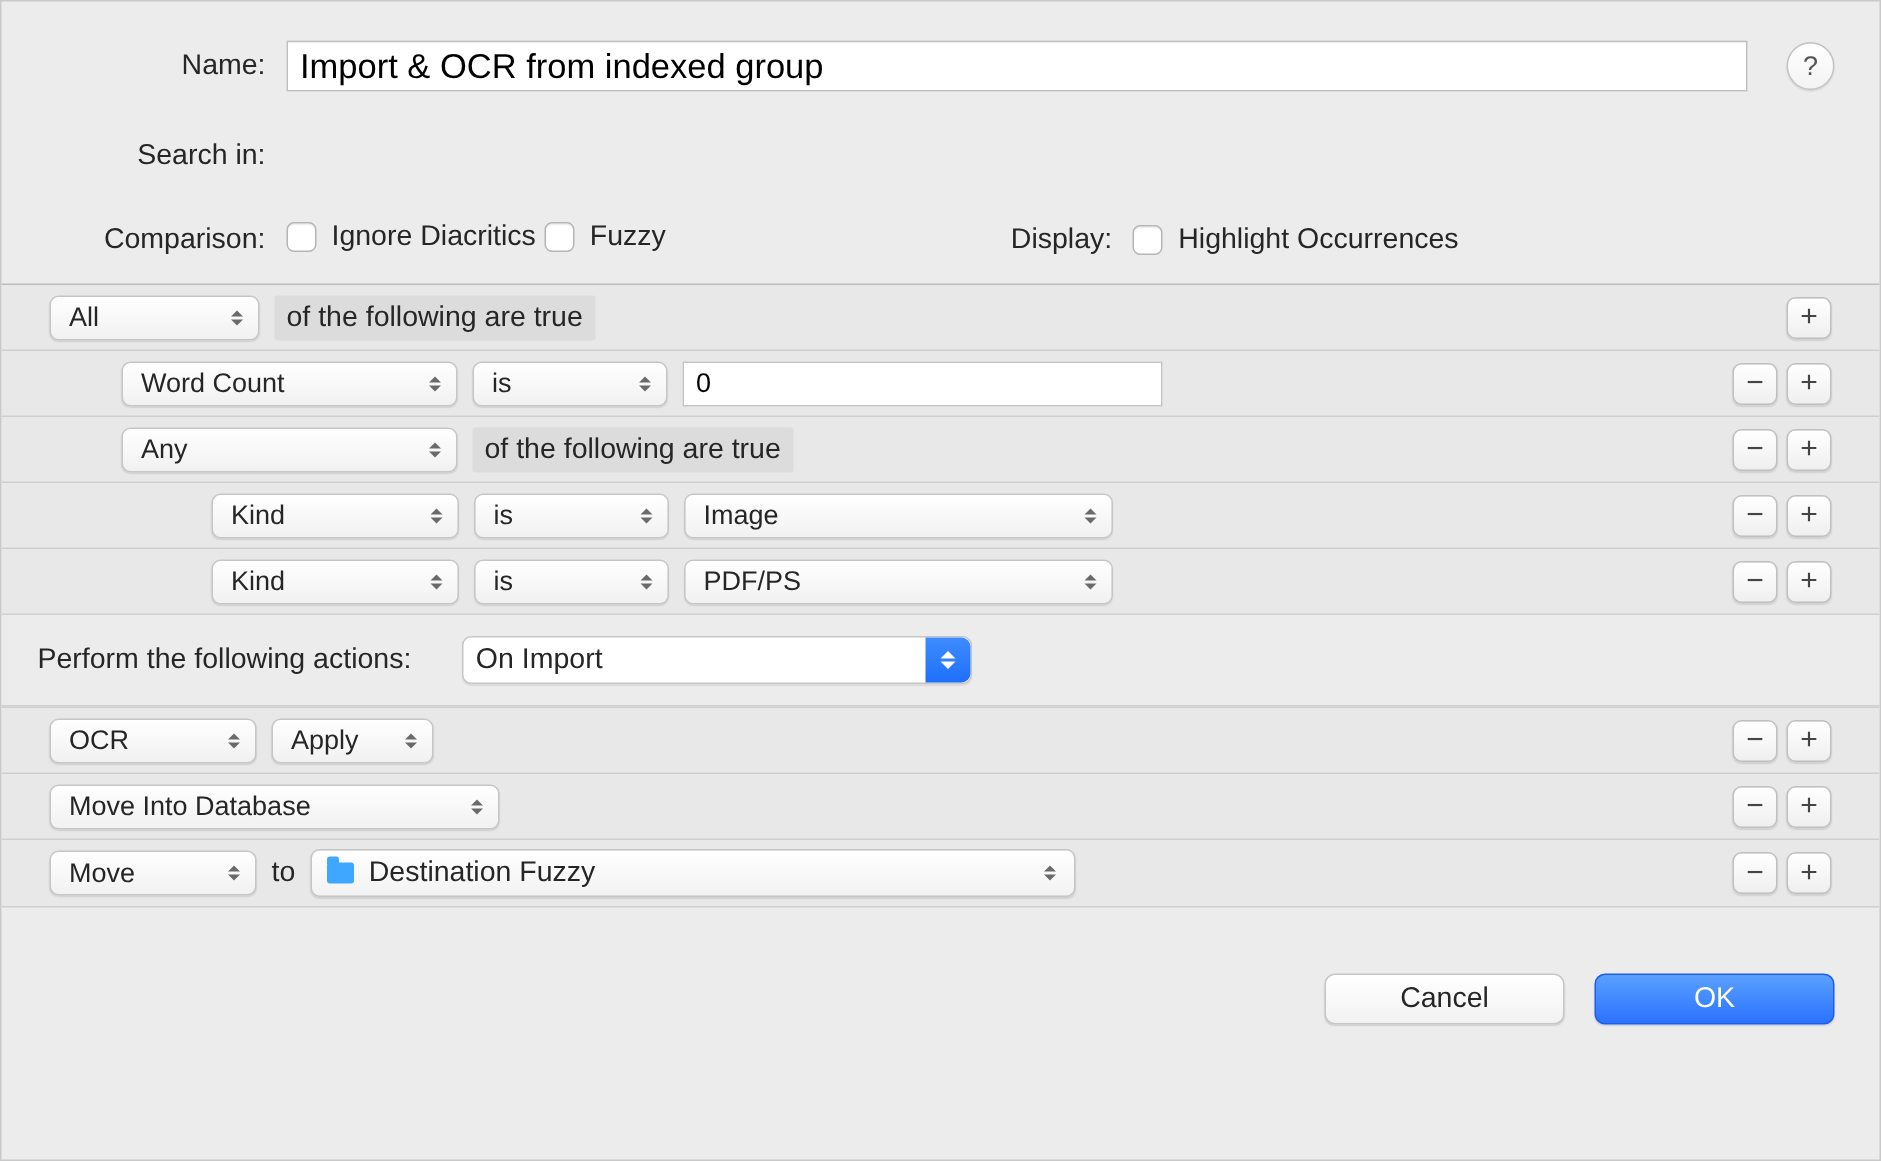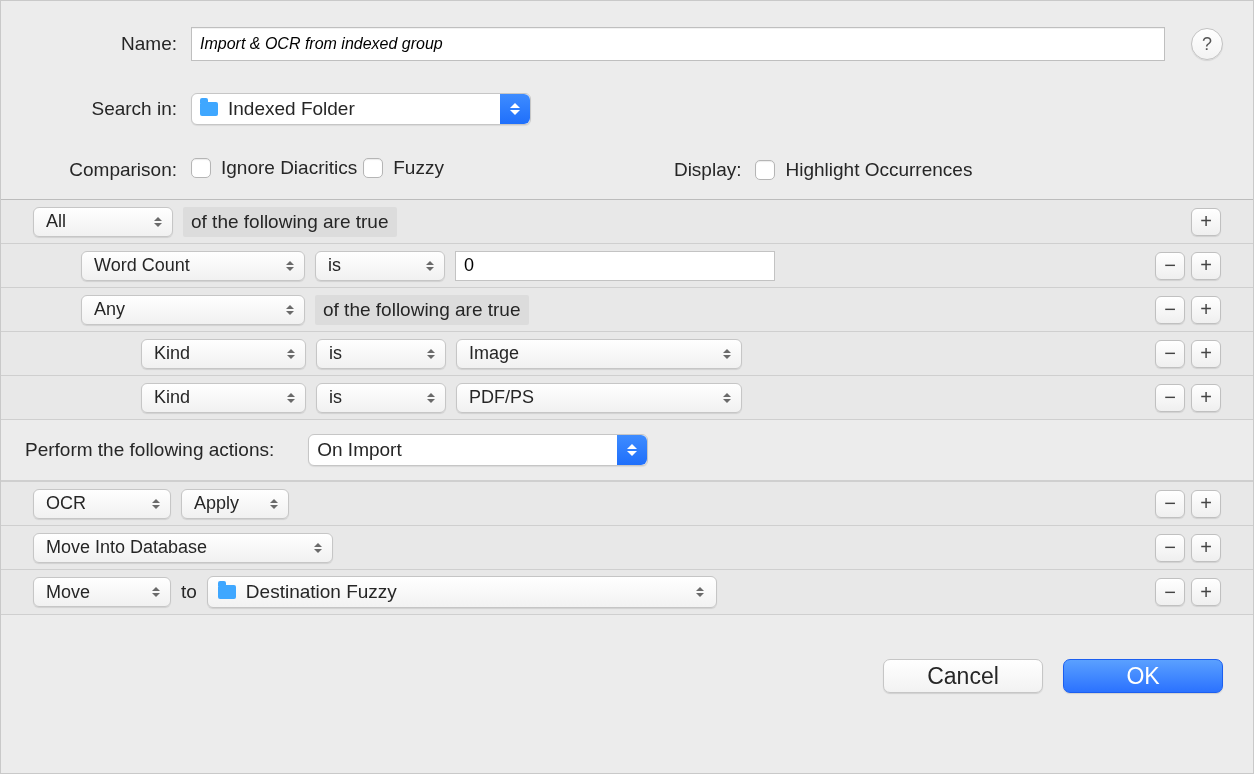--- a/index.html
+++ b/index.html
@@ -15,24 +15,23 @@
   
   .top-area { padding: 26px 30px 18px 30px; }
   .form-row { display: flex; align-items: center; margin-bottom: 32px; }
   .form-row .lbl { width: 160px; text-align: right; padding-right: 14px; color:#262626; }
   .name-input {
     flex: 1;
     height: 34px;
     border: 1px solid #bfbfbf;
     border-radius: 0;
     padding: 0 8px;
-    font-size: 16px;
+    font-size: 23px;
     background: #fff;
     box-shadow: inset 0 1px 0 rgba(0,0,0,0.05);
-    font-style: italic;
   }
   .help-btn {
     width: 32px; height: 32px; margin-left: 26px;
     border-radius: 50%;
     border: 1px solid #c3c3c3;
     background: linear-gradient(#ffffff,#f3f3f3);
     display:flex; align-items:center; justify-content:center;
     font-size: 18px; color:#555;
     box-shadow: 0 1px 1px rgba(0,0,0,0.1);
   }
@@ -159,21 +158,21 @@
   .dest-popup .arrows::after  { border-top:4px solid #6a6a6a; }
 
   
   .footer {
     display:flex; justify-content:flex-end; gap:20px;
     padding: 44px 30px 24px 0;
   }
   .push-btn {
     width: 160px; height: 34px;
     border-radius: 7px;
-    font-size: 23px;
+    font-size: 19px;
     display:flex; align-items:center; justify-content:center;
     box-shadow: 0 1px 1px rgba(0,0,0,0.12);
   }
   .push-btn.default {
     background: linear-gradient(#5aa0ff,#2b72ff);
     color:#fff; border:1px solid #1c5ff0;
   }
   .push-btn.normal {
     background: linear-gradient(#ffffff,#f2f2f2);
     color:#262626; border:1px solid #c6c6c6;
@@ -185,25 +184,20 @@
 <div class="top-area">
 
   <div class="form-row">
     <div class="lbl">Name:</div>
     <input class="name-input" type="text" value="Import &amp; OCR from indexed group" style="">
     <div class="help-btn">?</div>
   </div>
 
   <div class="form-row">
     <div class="lbl">Search in:</div>
-    <div class="mac-popup" style="width:340px">
-      <span class="folder-icon"></span>
-      <span>Indexed Folder</span>
-      <span class="arrows-blue"></span>
-    </div>
   </div>
 
   <div class="checkbox-row">
     <div class="lbl">Comparison:</div>
     <div class="checks">
       <label class="chk">
         <input type="checkbox" style="">
         <span>Ignore Diacritics</span>
       </label>
       <label class="chk">

